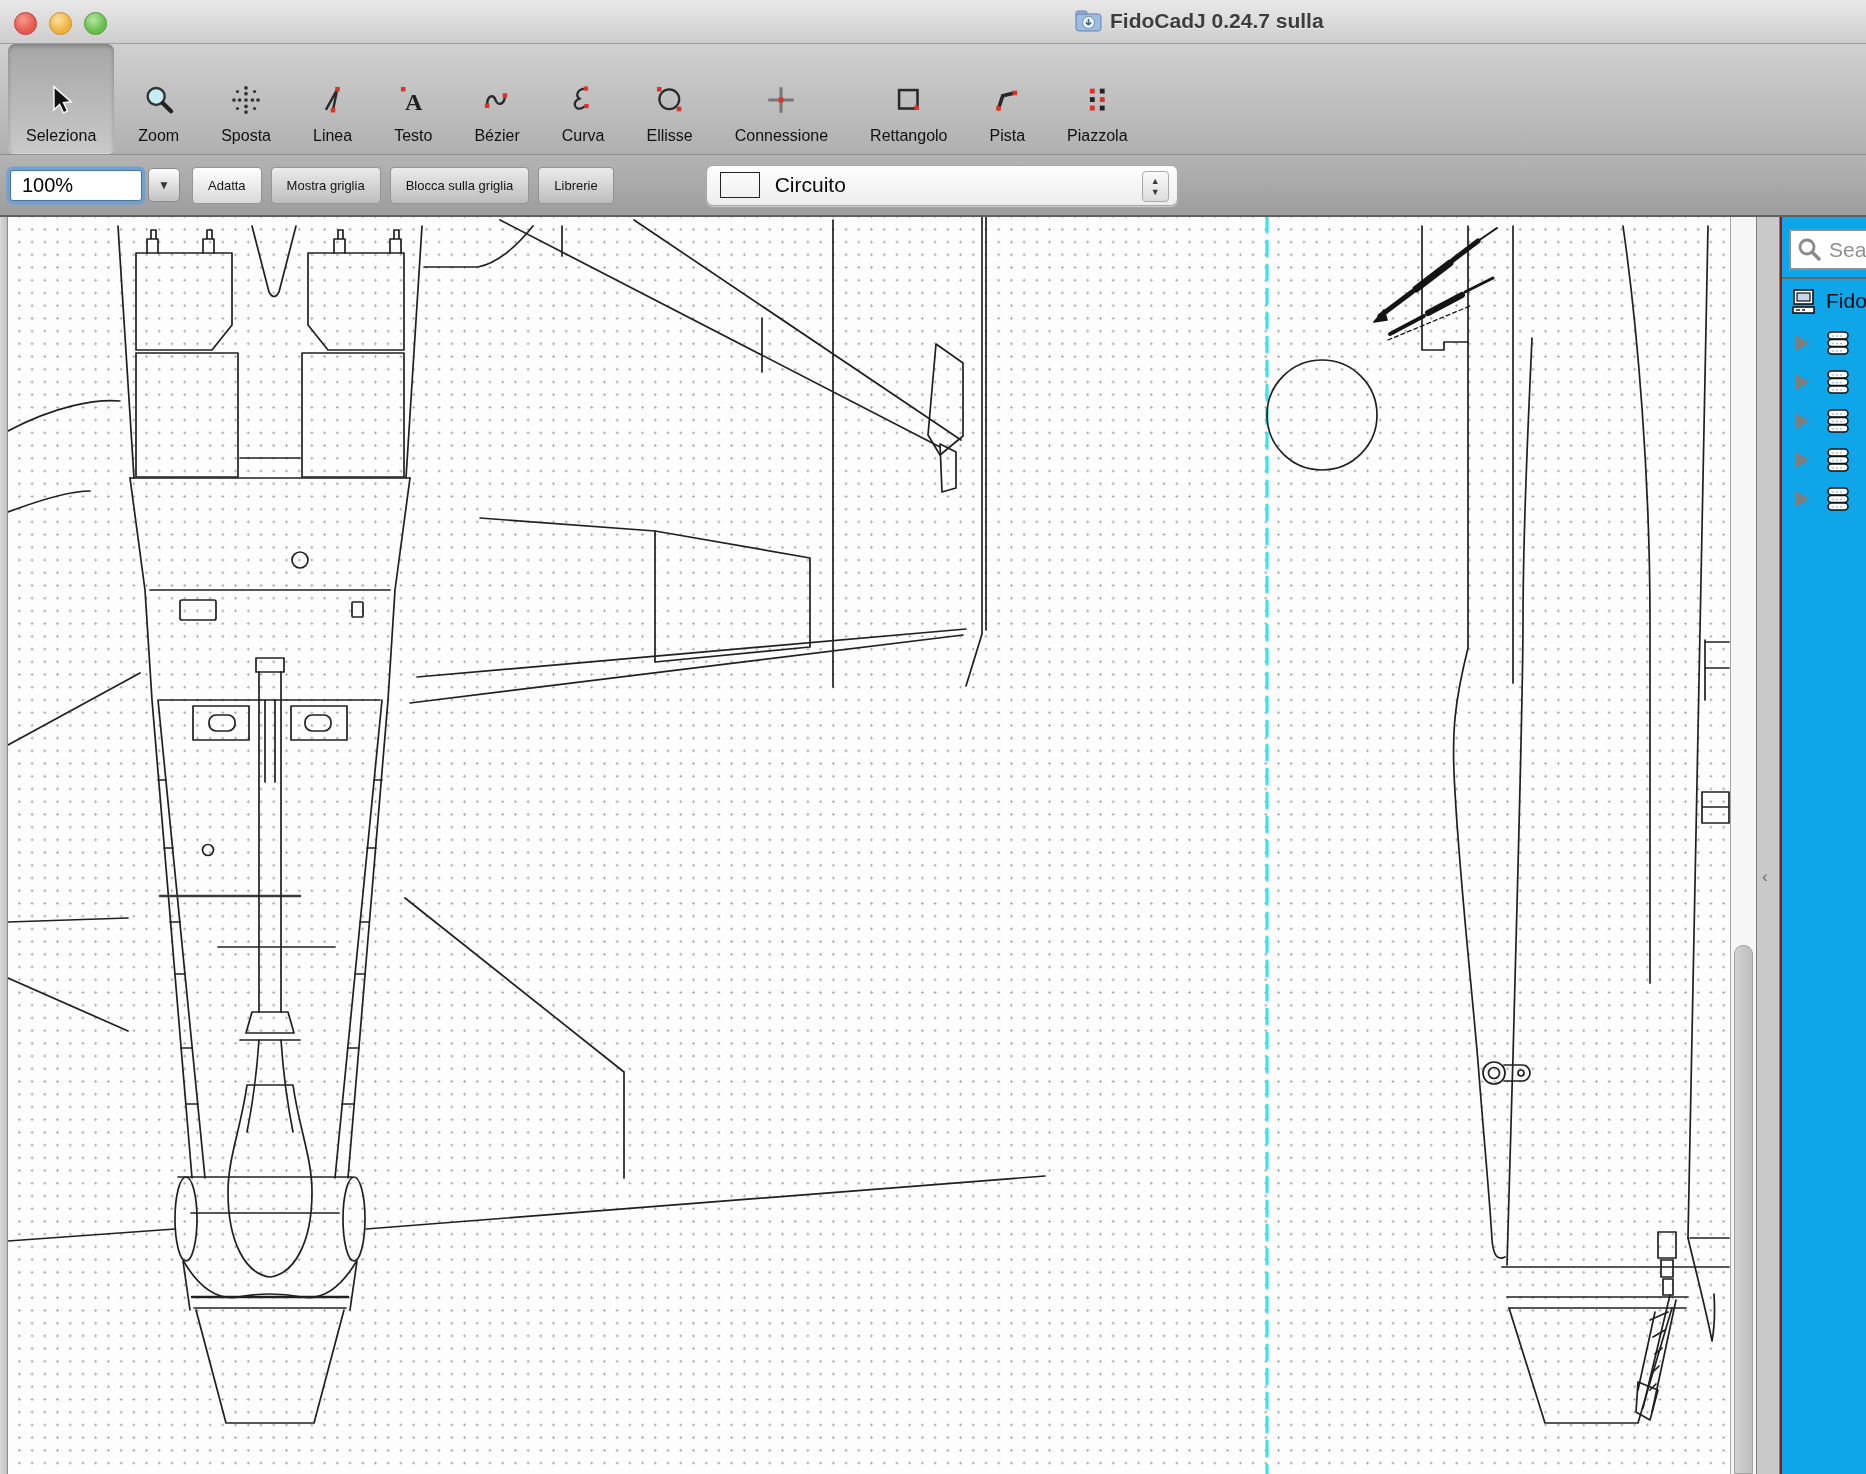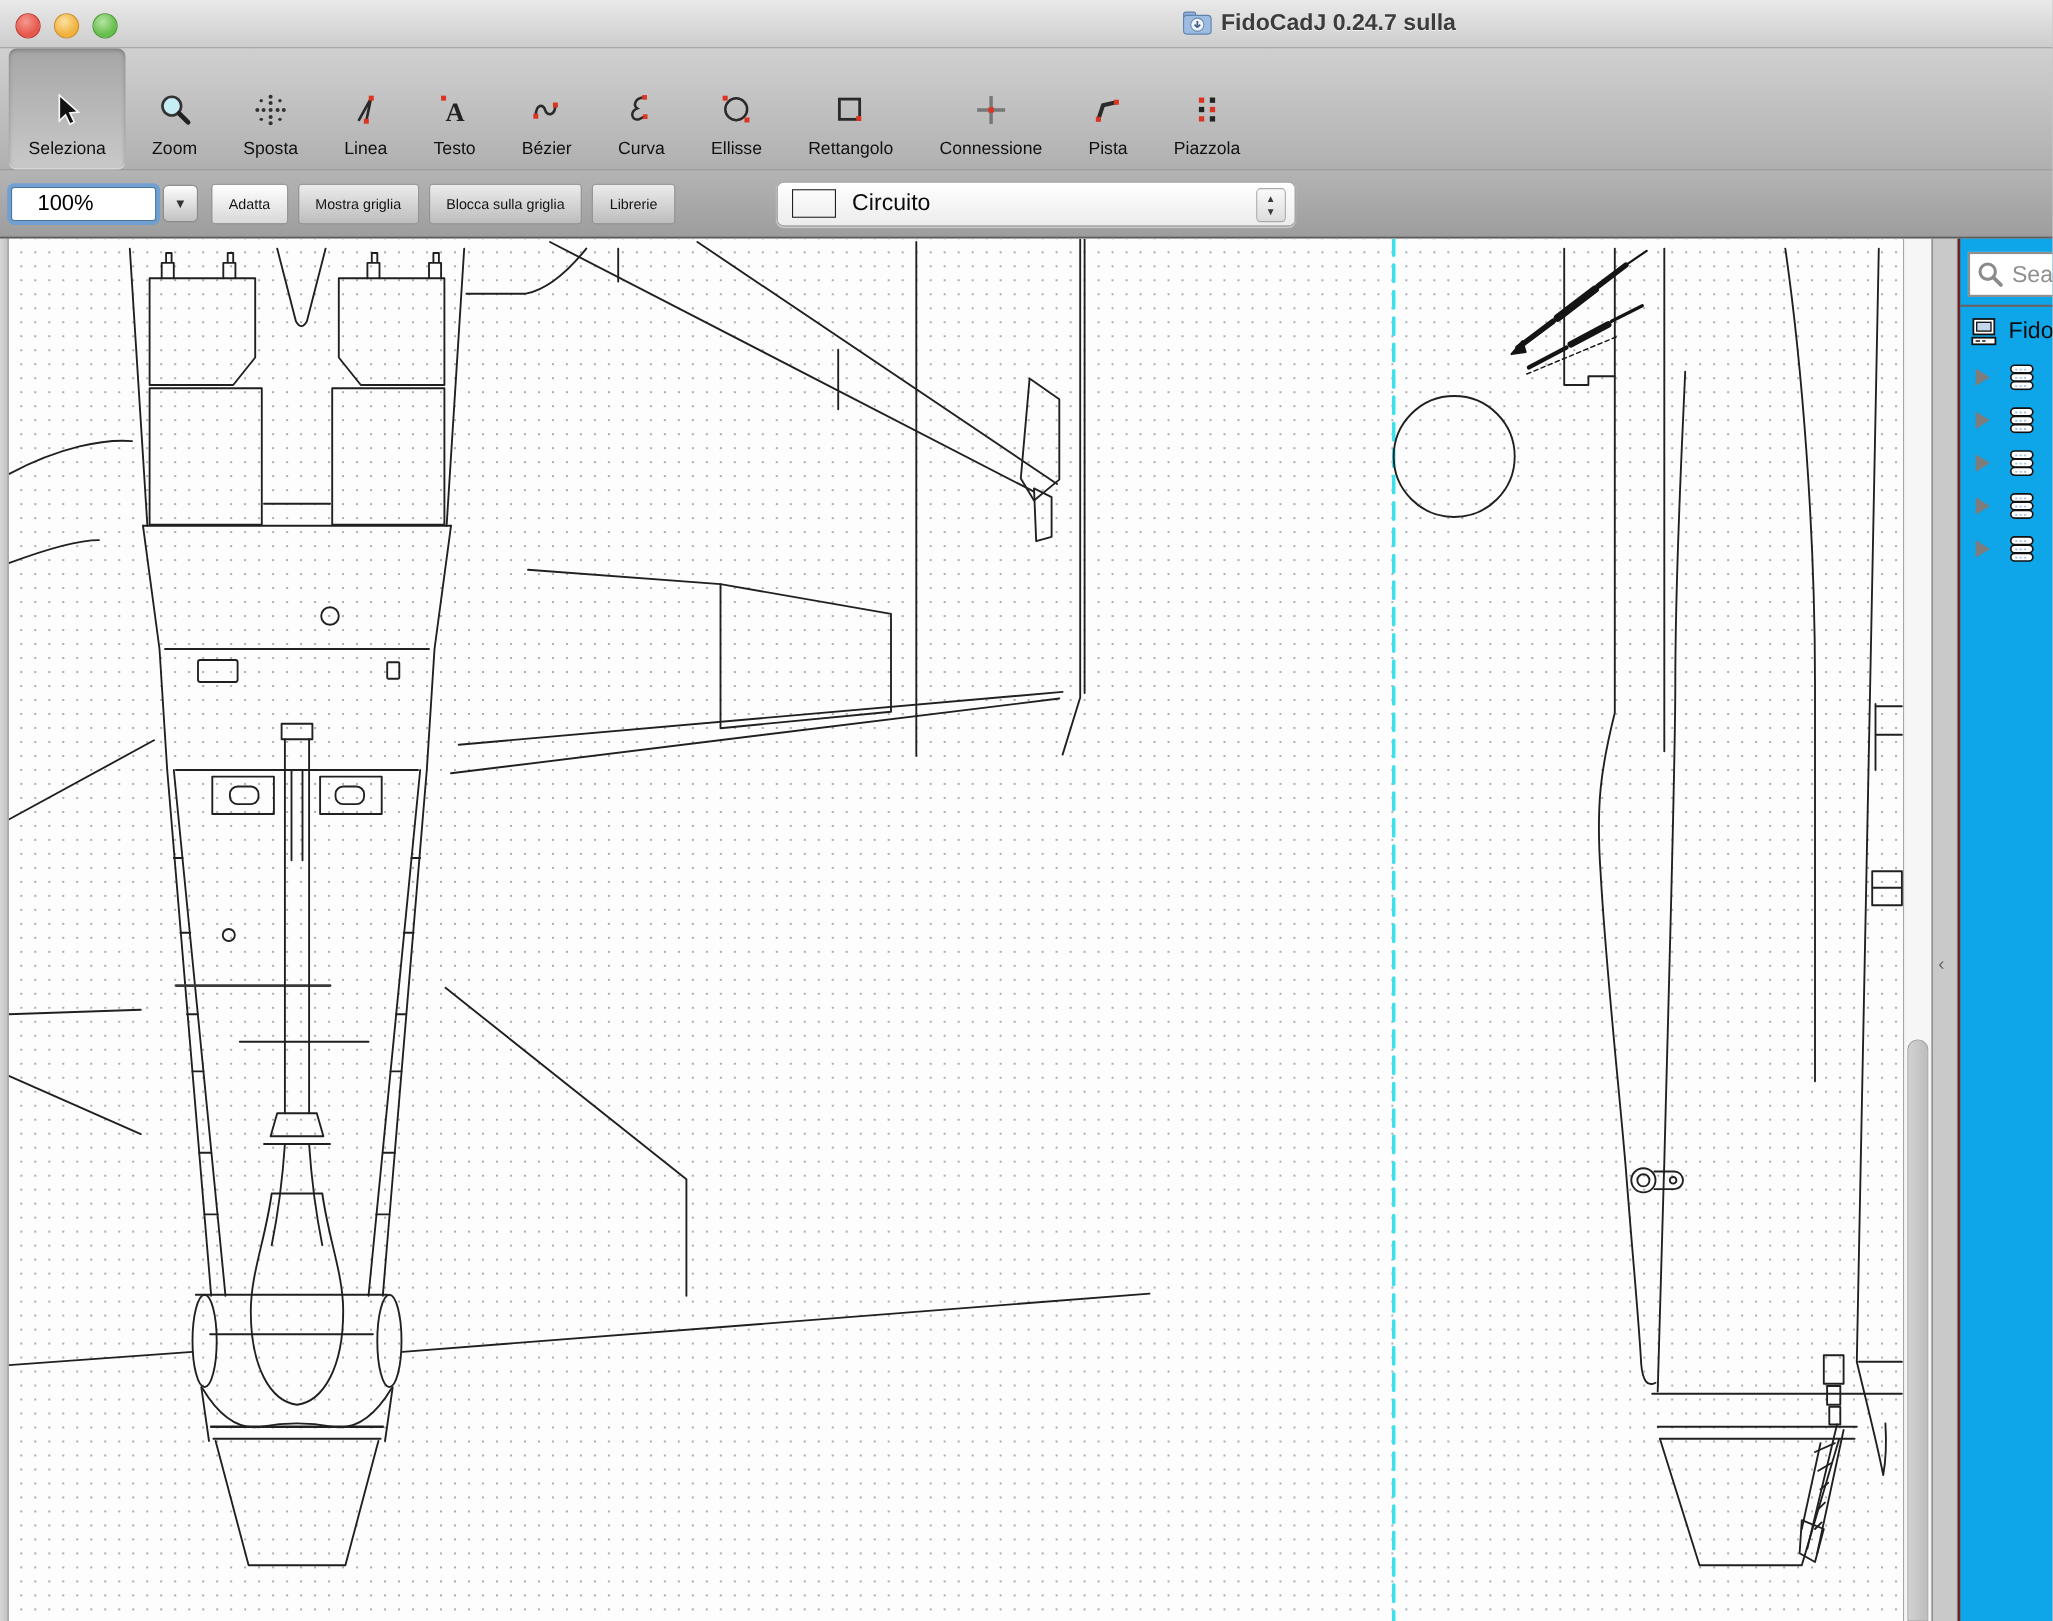--- a/index.html
+++ b/index.html
@@ -26,21 +26,21 @@
   .tool .glyph { width:34px; height:34px; margin-bottom:10px; }
   .tool .tlabel { font-size:16px; }
   .tool.selected { background:linear-gradient(#a6a6a6,#c9c9c9); border-radius:7px;
     box-shadow:inset 0 2px 4px rgba(0,0,0,.25), inset 0 -1px 0 rgba(255,255,255,.5); }
 
   
   .toolbar2 { position:absolute; left:0; top:155px; width:1866px; height:62px;
     background:linear-gradient(#b4b4b4,#9d9d9d); border-bottom:2px solid #5f5f5f;
     display:flex; align-items:center; padding-left:10px; }
   .zoomfield { width:132px; height:31px; border:1px solid #49769f; border-radius:3px;
-    font-size:20px; padding:0 23px; color:#000; background:#fff;
+    font-size:20px; padding:0 11px; color:#000; background:#fff;
     box-shadow:0 0 0 3.5px rgba(106,158,214,.9); font-family:"Liberation Sans",sans-serif; }
   .zoomdrop { width:32px; height:34px; margin-left:6px; border:1px solid #8c8c8c; border-radius:5px;
     background:linear-gradient(#fdfdfd,#c2c2c2); display:flex; align-items:center; justify-content:center;
     font-size:12px; color:#333; }
   .btn { height:37px; margin-left:9px; padding:0 15px; font-size:13px; color:#141414;
     display:flex; align-items:center; border:1px solid #949494; border-radius:4px;
     background:linear-gradient(#ececec,#bdbdbd); }
   .btn.bright { background:linear-gradient(#ffffff,#d8d8d8); margin-left:12px; }
   .layercombo { position:relative; margin-left:92px; width:472px; height:41px; border-radius:7px;
     border:1px solid #a6a6a6; background:linear-gradient(#ffffff,#ececec);
@@ -182,32 +182,32 @@
       <svg class="glyph" viewBox="0 0 24 24">
         <circle cx="11.5" cy="11.5" r="7" fill="none" stroke="#2a2a2a" stroke-width="1.6"></circle>
         <rect x="2.8" y="2.8" width="3.2" height="3.2" fill="#dd3322"></rect>
         <rect x="16.8" y="16.8" width="3.2" height="3.2" fill="#dd3322"></rect>
       </svg>
       <span class="tlabel">Ellisse</span>
     </div>
 
     <div class="tool">
       <svg class="glyph" viewBox="0 0 24 24">
+        <path d="M12,3 V21 M3,12 H21" stroke="#777" stroke-width="2.2" fill="none"></path>
+        <rect x="10.3" y="10.3" width="3.4" height="3.4" fill="#dd3322"></rect>
+      </svg>
+      <span class="tlabel">Connessione</span>
+    </div>
+
+    <div class="tool">
+      <svg class="glyph" viewBox="0 0 24 24">
         <rect x="5" y="5" width="13" height="13" fill="none" stroke="#2a2a2a" stroke-width="1.8"></rect>
         <rect x="15.8" y="15.8" width="3.2" height="3.2" fill="#dd3322"></rect>
       </svg>
       <span class="tlabel">Rettangolo</span>
-    </div>
-
-    <div class="tool">
-      <svg class="glyph" viewBox="0 0 24 24">
-        <path d="M12,3 V21 M3,12 H21" stroke="#777" stroke-width="2.2" fill="none"></path>
-        <rect x="10.3" y="10.3" width="3.4" height="3.4" fill="#dd3322"></rect>
-      </svg>
-      <span class="tlabel">Connessione</span>
     </div>
 
     <div class="tool">
       <svg class="glyph" viewBox="0 0 24 24">
         <path d="M6,18 L9,9 L17.5,7" fill="none" stroke="#2a2a2a" stroke-width="2.6"></path>
         <rect x="4.4" y="16.4" width="3.2" height="3.2" fill="#dd3322"></rect>
         <rect x="16" y="5.4" width="3.2" height="3.2" fill="#dd3322"></rect>
       </svg>
       <span class="tlabel">Pista</span>
     </div>

